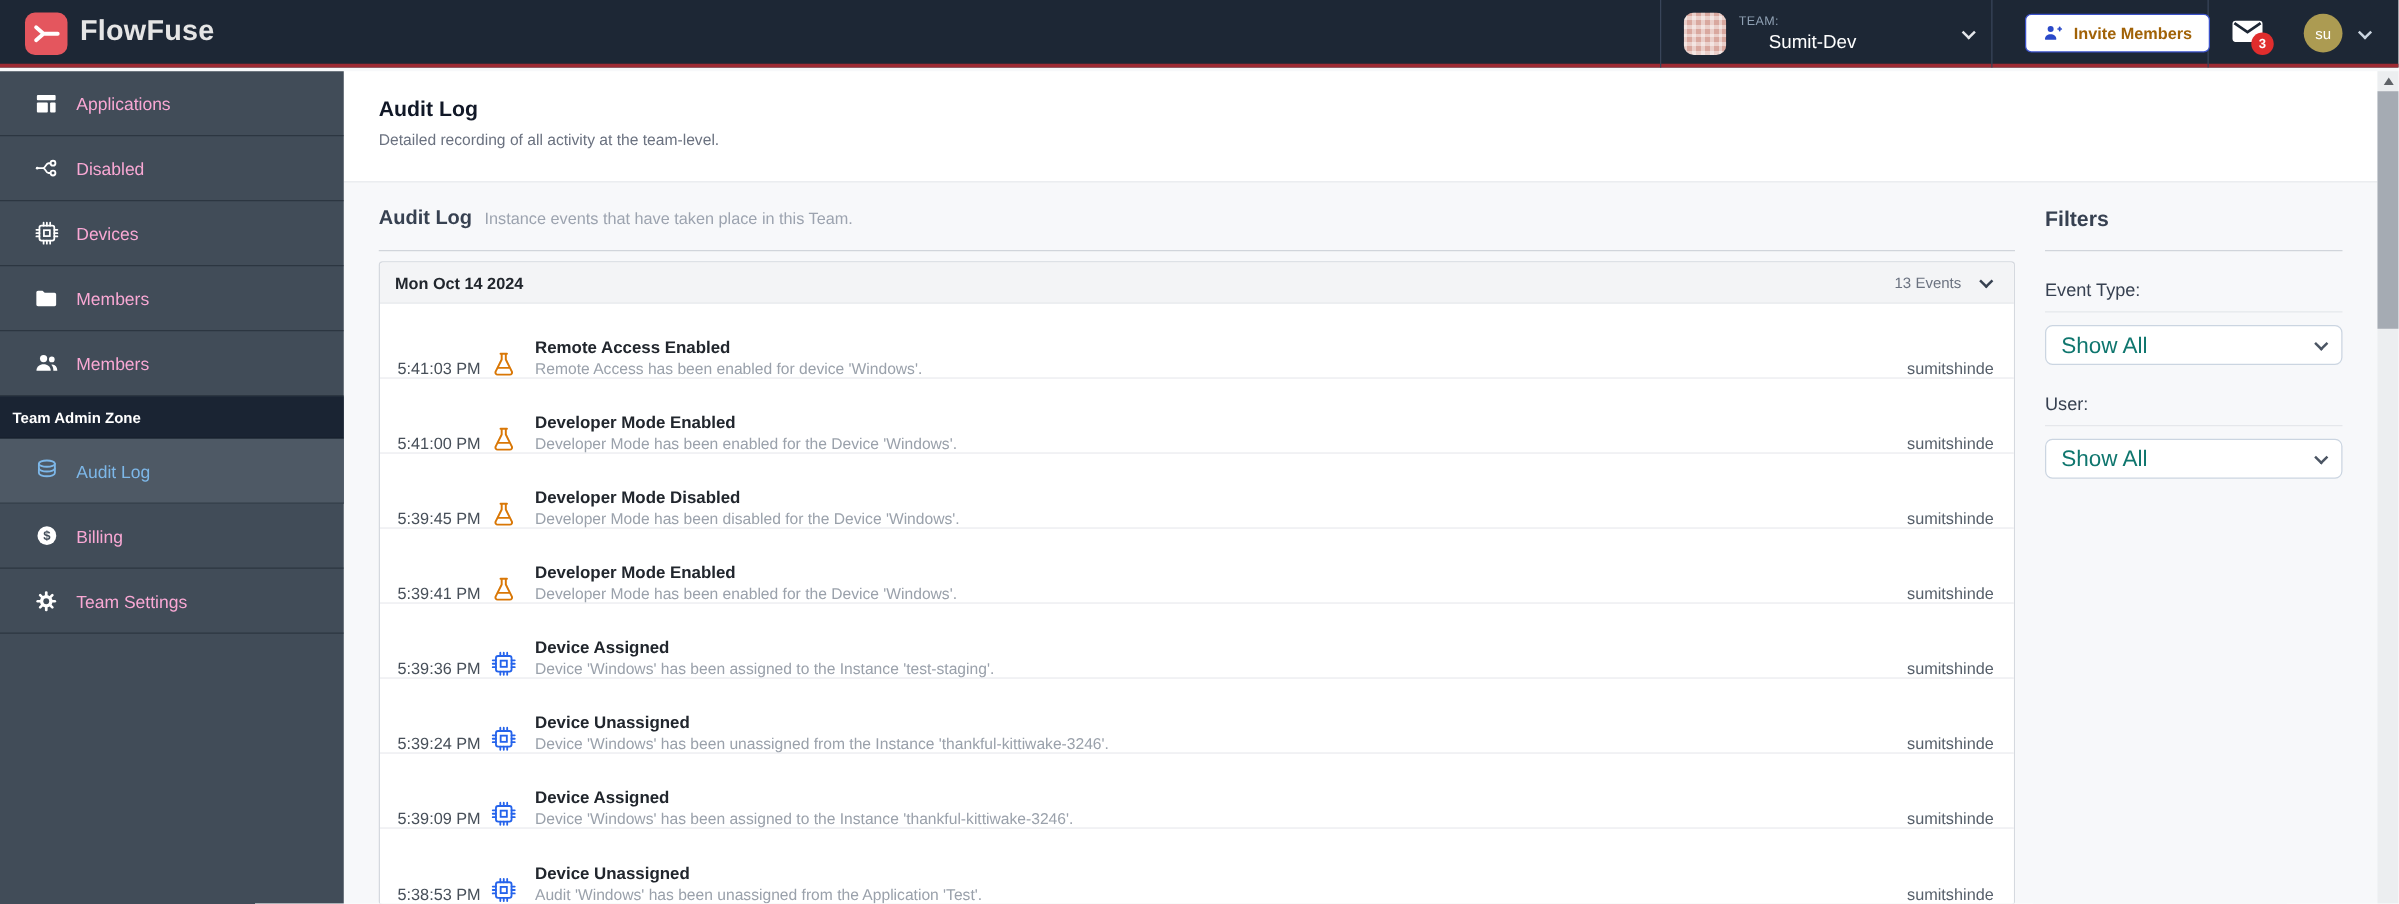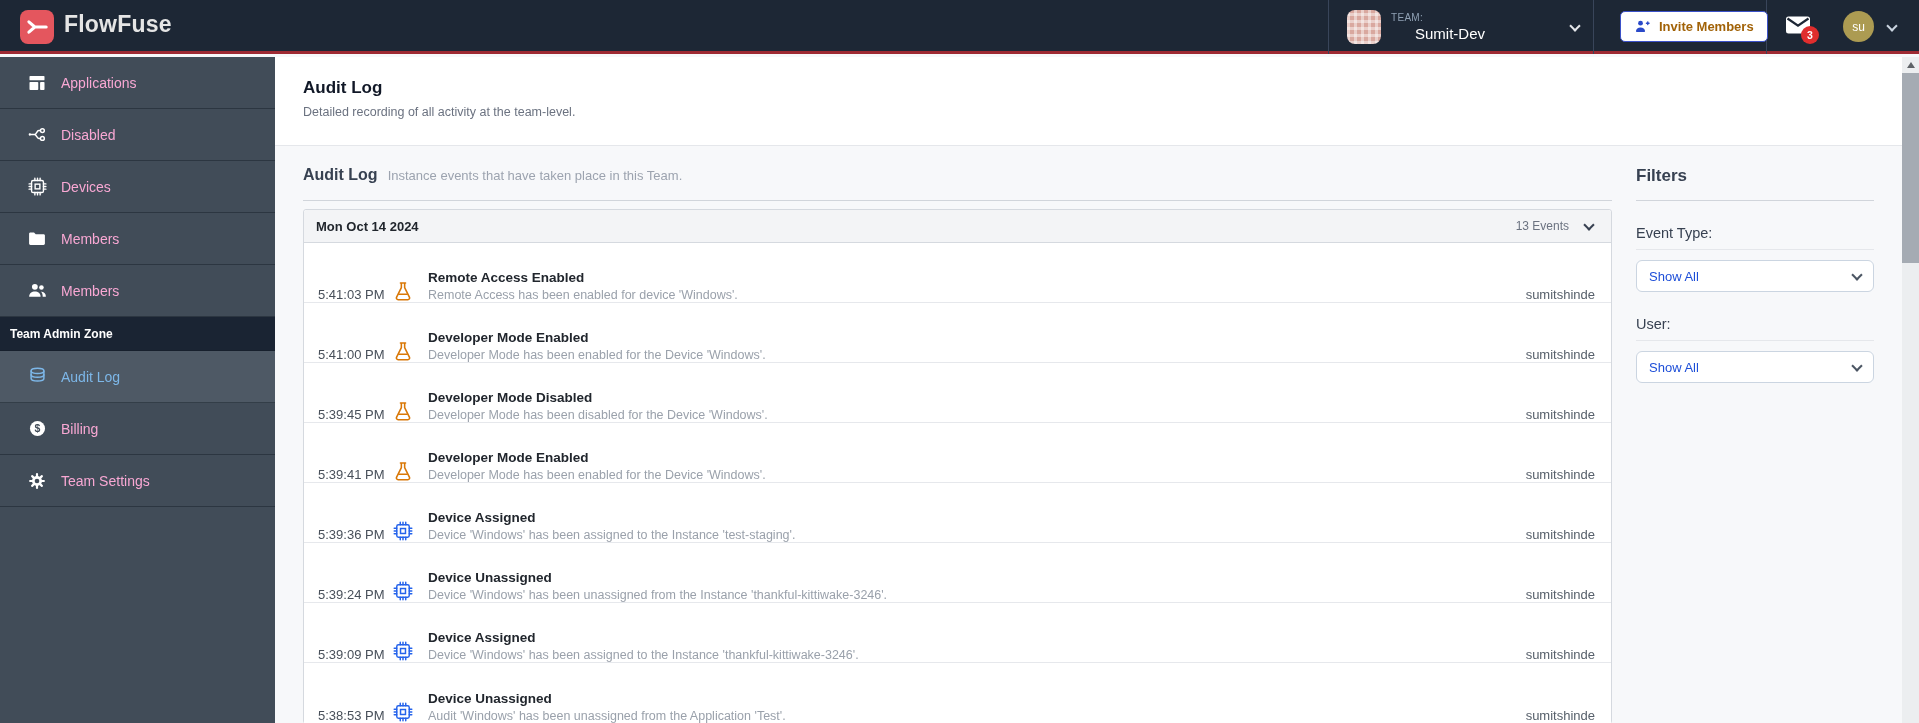--- a/index.html
+++ b/index.html
@@ -91,21 +91,21 @@
   .row-desc{font-size:12.5px;color:#9aa1ab;}
   .row-user{padding-right:16px;font-size:13px;color:#57606b;}
   
   .filters{width:238px;margin-left:24px;flex:0 0 238px;}
   .filters-title{height:20px;font-size:17px;font-weight:600;color:#374151;}
   .filter-label{margin-top:24px;font-size:14.5px;color:#374151;padding-bottom:8px;border-bottom:1px solid #e5e7eb;}
   .select-box{
     margin-top:10px;height:32px;border:1px solid #cbd5e1;border-radius:6px;background:#fff;
     display:flex;align-items:center;padding:0 12px;cursor:pointer;
   }
-  .select-value{flex:1;font-size:13px;color:#1d4ed8;}
+  .select-value{flex:1;font-size:18px;color:#0f766e;}
   .select-box .chev{color:#4b5563;margin-bottom:3px;}
   
   .scrollbar{position:absolute;top:57px;right:0;width:17px;height:666px;background:#eceef0;z-index:25;}
   .scroll-btn{width:17px;height:16px;display:flex;align-items:center;justify-content:center;cursor:pointer;}
   .scroll-btn .tri{width:0;height:0;border-left:4px solid transparent;border-right:4px solid transparent;border-bottom:6px solid #5f6368;}
   .scroll-thumb{position:absolute;top:16px;left:0;width:17px;height:190px;background:#a5abb3;cursor:pointer;}
   svg{display:block;}
 </style>
 </head>
 <body>

